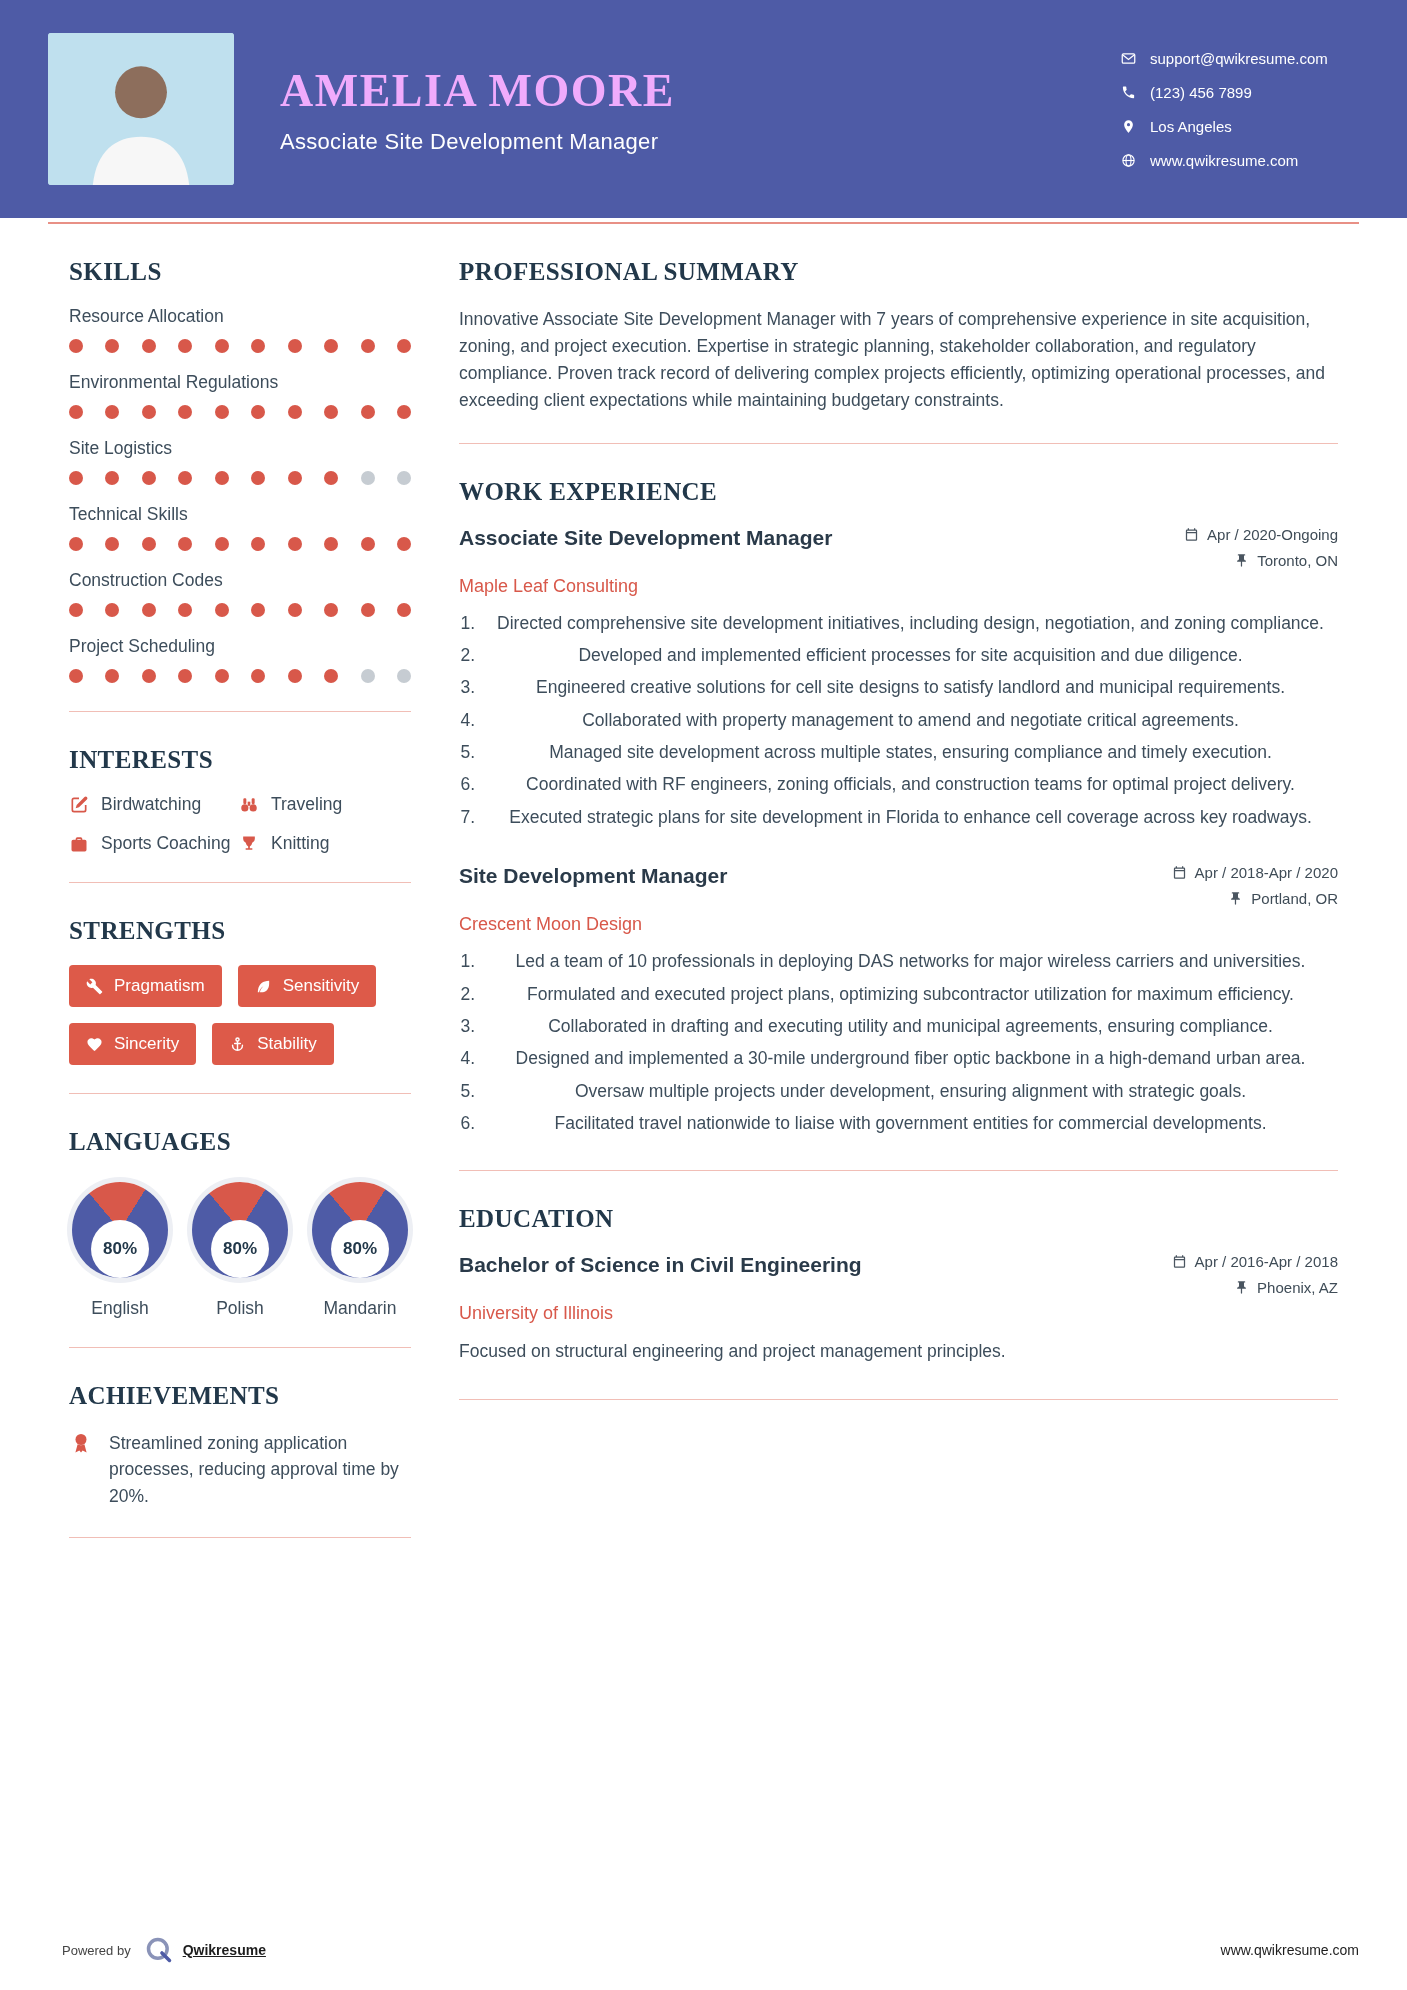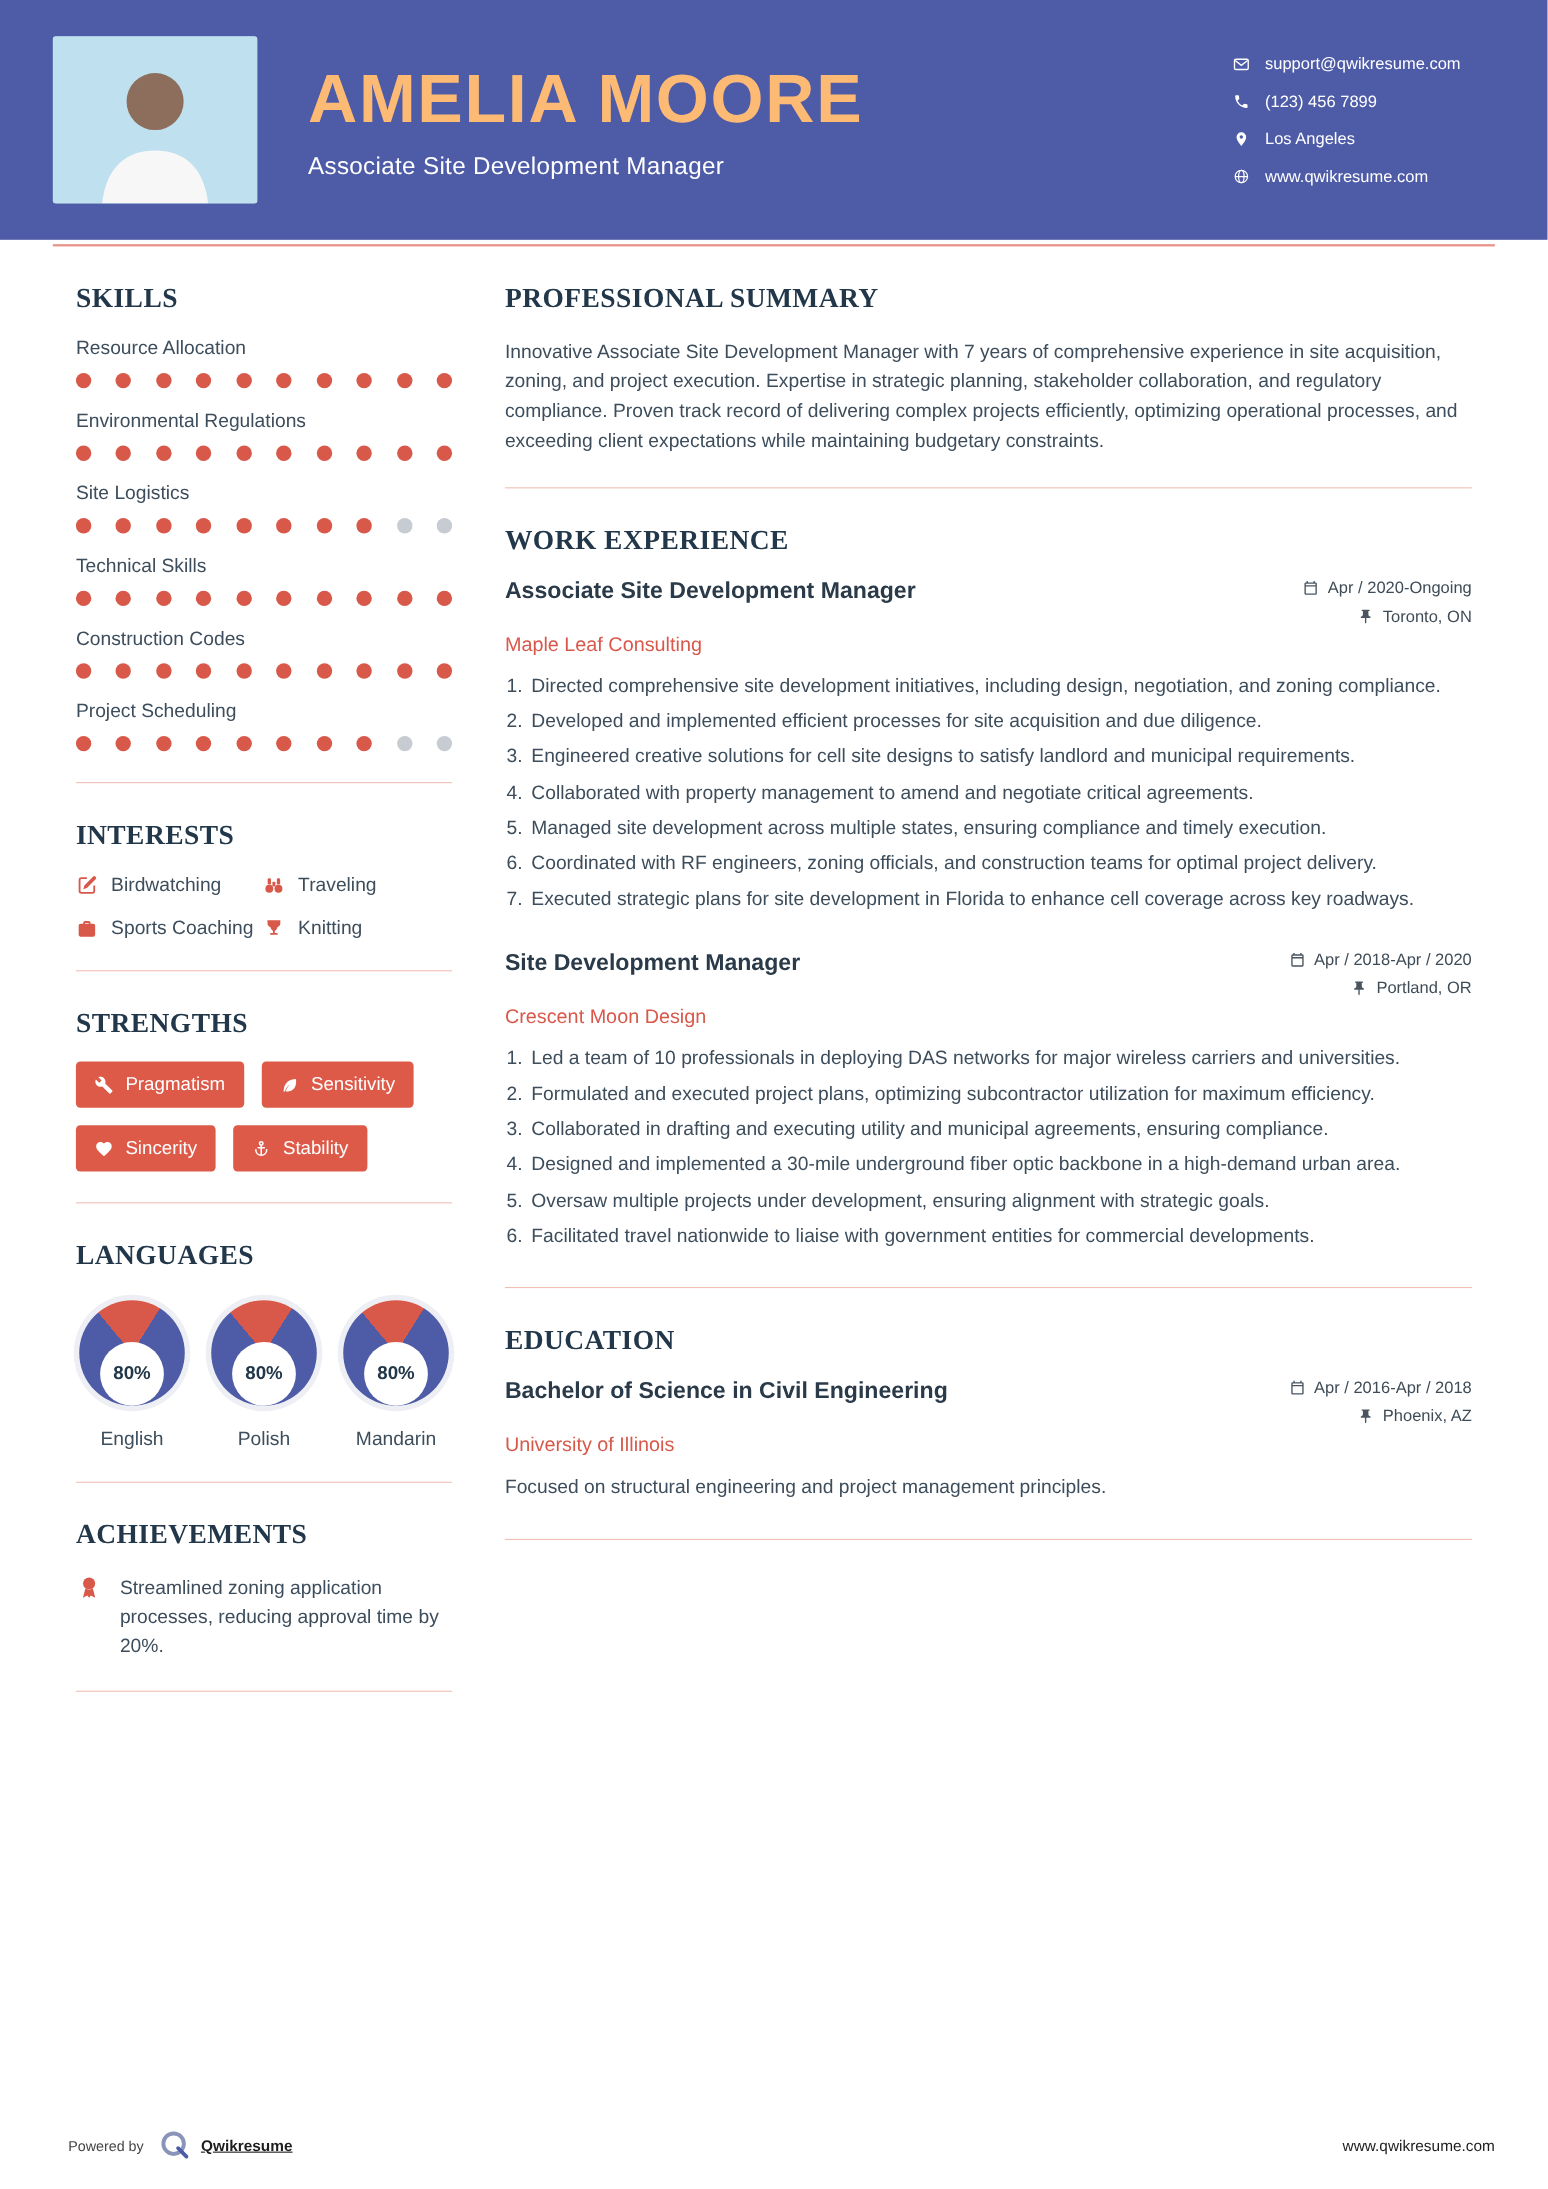--- a/index.html
+++ b/index.html
@@ -7,21 +7,21 @@
   body {
     width:1407px; height:1990px; margin:0 auto;
     font-family:"Liberation Sans", sans-serif;
     color:#3d4d5b; display:flex; flex-direction:column; overflow:hidden;
   }
   
   .header { background:#4e5ba6; height:218px; display:flex; align-items:center; padding:0 48px; flex:none; }
   .photo { width:186px; height:152px; border-radius:3px; overflow:hidden; flex:none; background:#bfe0ee; }
   .photo svg { display:block; }
   .identity { margin-left:46px; }
-  .name { font-family:Liberation Sans, sans-serif; font-size:62px; font-weight:700; color:#fdba74; letter-spacing:1.5px; margin-bottom:12px; }
+  .name { font-family:Liberation Serif, serif; font-size:46px; font-weight:700; color:#f0abfc; letter-spacing:1.5px; margin-bottom:12px; }
   .job-title-header { font-size:22px; color:#fff; font-weight:500; letter-spacing:.3px; }
   .contacts { margin-left:auto; display:flex; flex-direction:column; gap:17px; min-width:238px; }
   .contact-row { display:flex; align-items:center; gap:14px; color:#fff; font-size:15px; }
   .contact-row svg { width:15px; height:15px; flex:none; }
   .top-rule { border:none; border-top:2px solid #e89086; margin:4px 48px 0; }
   
   .columns { display:flex; padding:0 69px; gap:48px; align-items:flex-start; }
   .col-left { width:342px; flex:none; }
   .col-right { flex:1; min-width:0; }
   h2.section { font-family:"Liberation Serif", serif; font-size:25px; font-weight:700; color:#22384a; letter-spacing:.4px; margin:34px 0 20px; }
@@ -51,21 +51,21 @@
   .ach svg { width:24px; height:24px; flex:none; margin-top:1px; }
   
   .summary-text { font-size:17.5px; line-height:1.55; }
   .job { margin-bottom:34px; }
   .job-head { display:flex; justify-content:space-between; align-items:flex-start; gap:16px; }
   .job-title { font-size:21px; font-weight:700; color:#2a3a49; }
   .job-meta { text-align:right; font-size:15px; color:#3f4c57; display:flex; flex-direction:column; gap:9px; flex:none; min-width:175px; }
   .meta-row { display:flex; justify-content:flex-end; align-items:center; gap:8px; }
   .meta-row svg { width:15px; height:15px; flex:none; }
   .company { color:#d8584a; font-size:18px; margin:7px 0 14px; }
-  ol.bullets { margin-left:21px; font-size:17.5px; line-height:1.45; }
+  ol.bullets { margin-left:21px; font-size:17.5px; line-height:1.45;text-align:center; }
   ol.bullets li { margin-bottom:7px; padding-left:3px; }
   .edu-note { font-size:17.5px; line-height:1.5; margin-top:12px; }
   
   .footer { margin-top:auto; display:flex; align-items:center; padding:0 48px 26px; flex:none; }
   .powered { font-size:13px; color:#444; margin-right:14px;margin-left:14px; }
   .logo svg { width:28px; height:28px; display:block; }
   .brand { font-size:14px; font-weight:700; color:#1d1d1d; text-decoration:underline; margin-left:10px; }
   .site { margin-left:auto; font-size:14px; color:#1d1d1d; }
 </style>
 </head>

